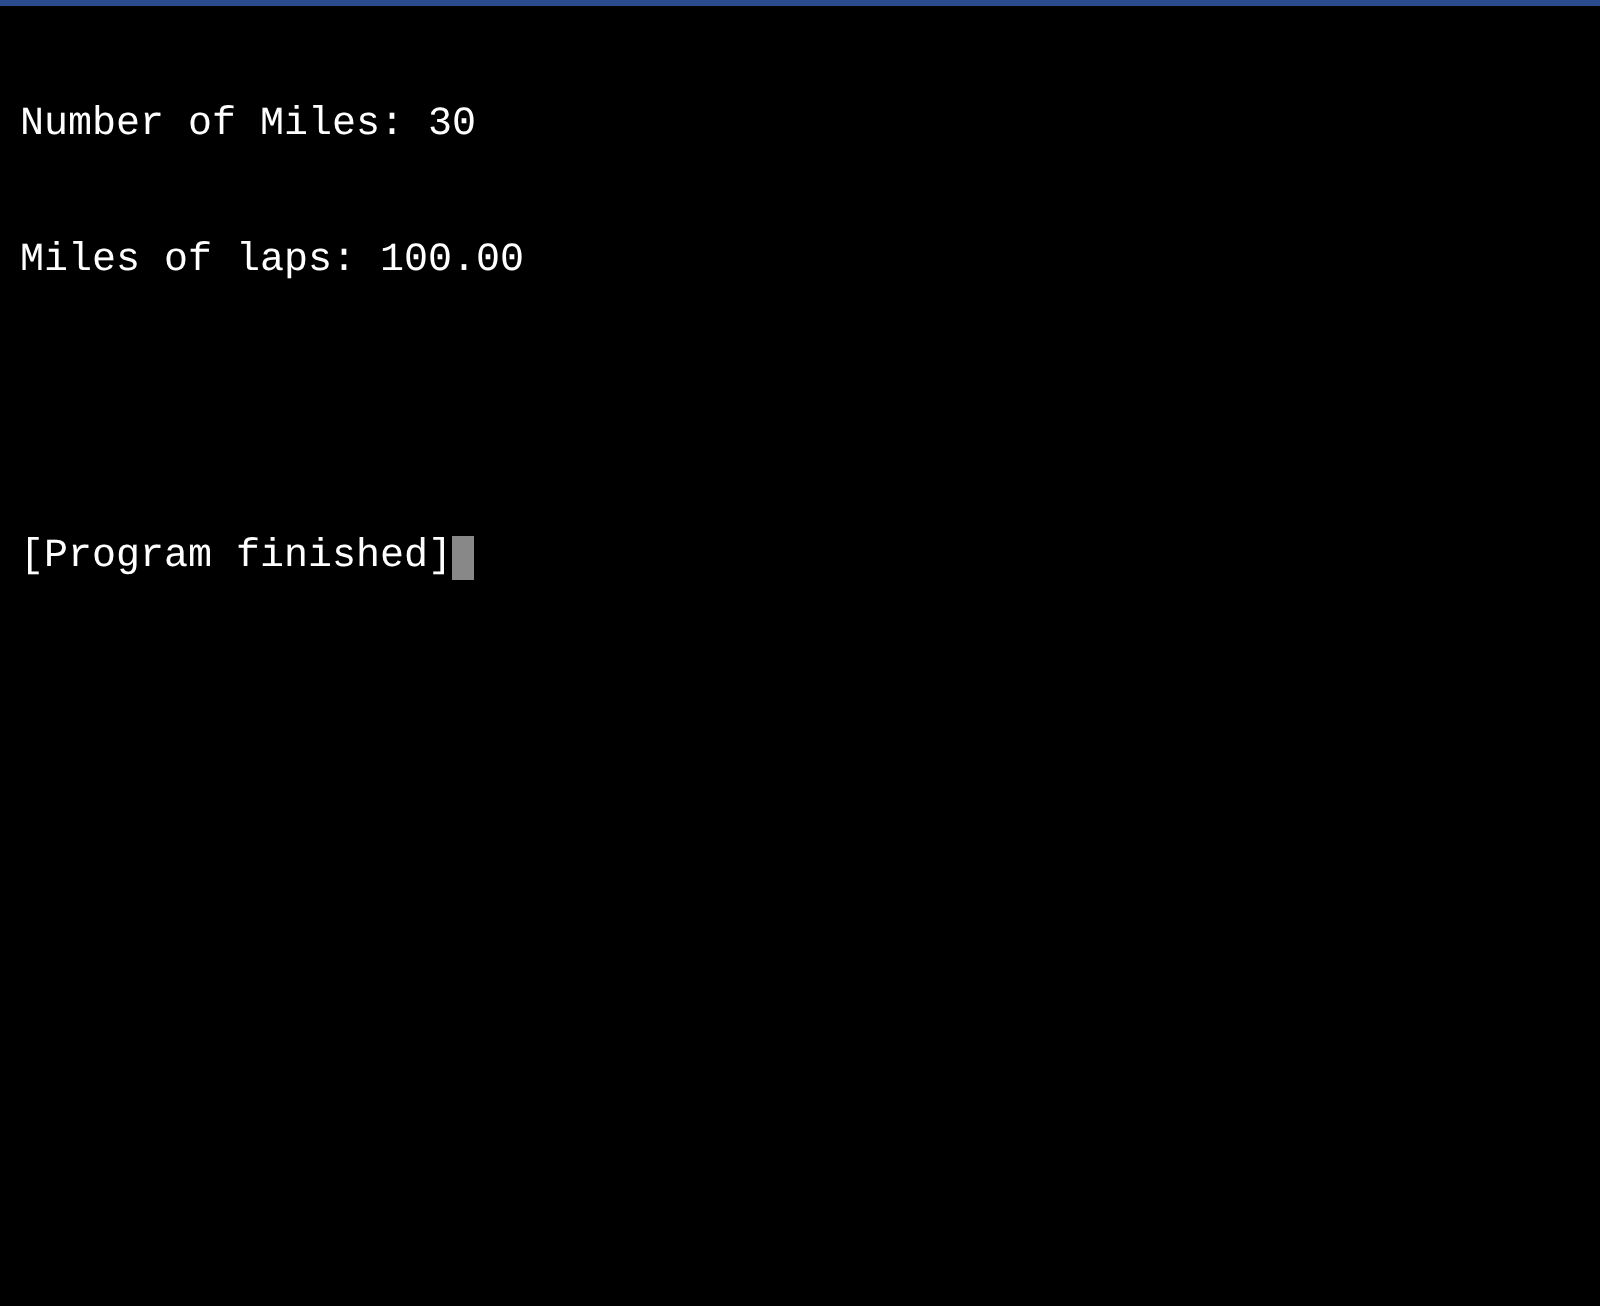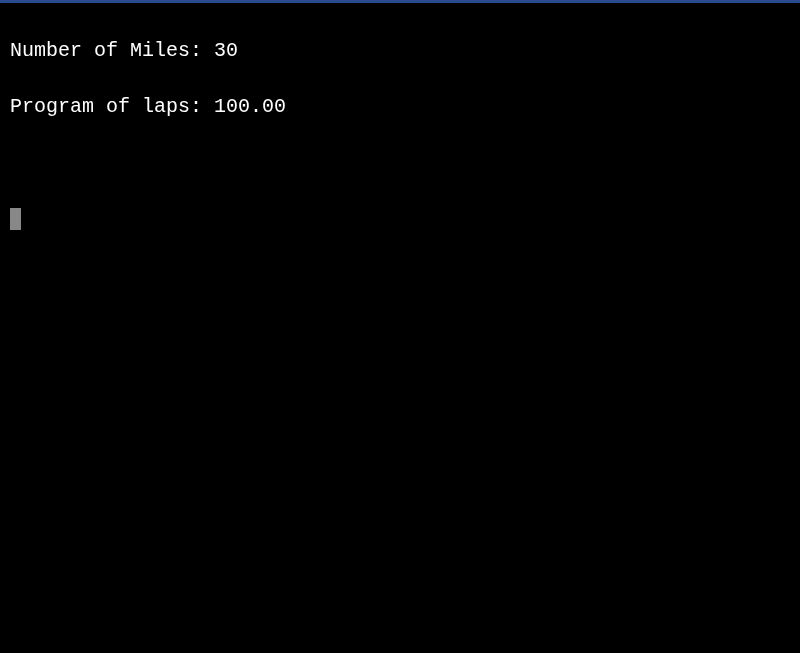--- a/index.html
+++ b/index.html
@@ -22,37 +22,38 @@
       height: 3px;
       background: #2a4b8d;
     }
     .terminal-content {
       padding: 6px 10px;
       white-space: pre;
       line-height: 1.4;
     }
     .line {
       display: block;
+      margin-top: 12px;
     }
     .cursor {
       display: inline-block;
       width: 11px;
       height: 22px;
       background: #888888;
       vertical-align: text-bottom;
       margin-left: 0;
     }
     .inline {
       display: inline;
     }
   </style>
 </head>
 <body>
 
 <div class="title-bar"></div>
 
 <div class="terminal-content">
 <span class="line"><span class="inline">Number of Miles: </span><span class="inline">30</span></span>
-<span class="line"><span class="inline">Program of laps: </span><span class="inline">100.00</span></span>
+<span class="line"><span class="inline">Miles of laps: </span><span class="inline">100.00</span></span>
 <span class="line"></span>
 <span class="line"></span>
-<span class="line"><span class="cursor"></span></span>
+<span class="line"><span class="inline">[Program finished]</span><span class="cursor"></span></span>
 </div>
 
 </body></html>

